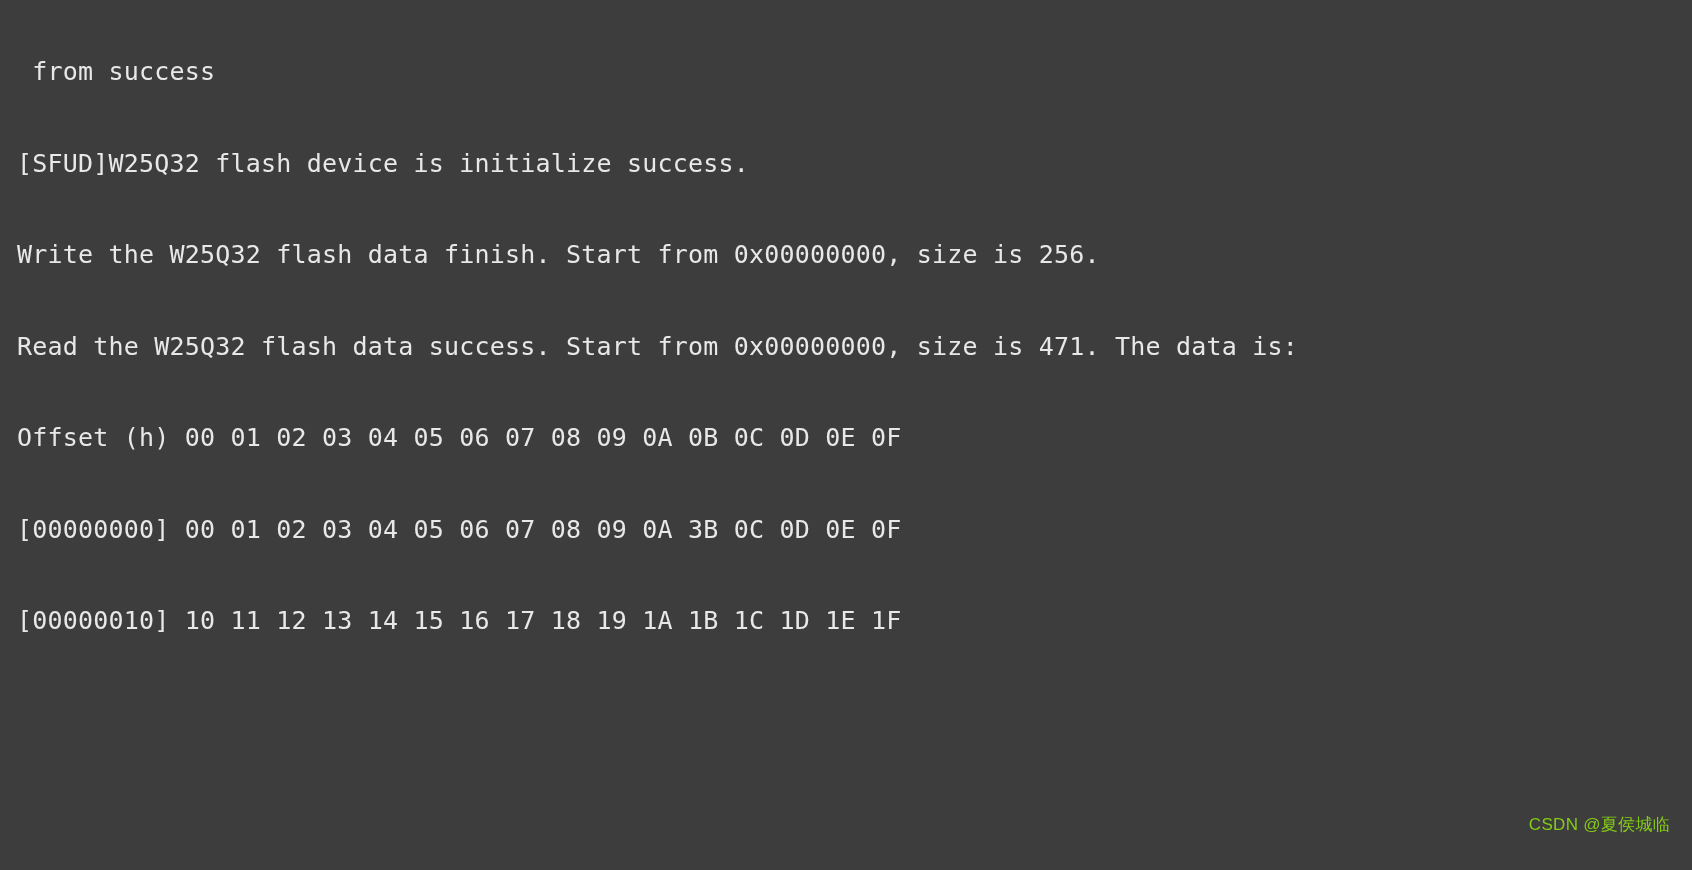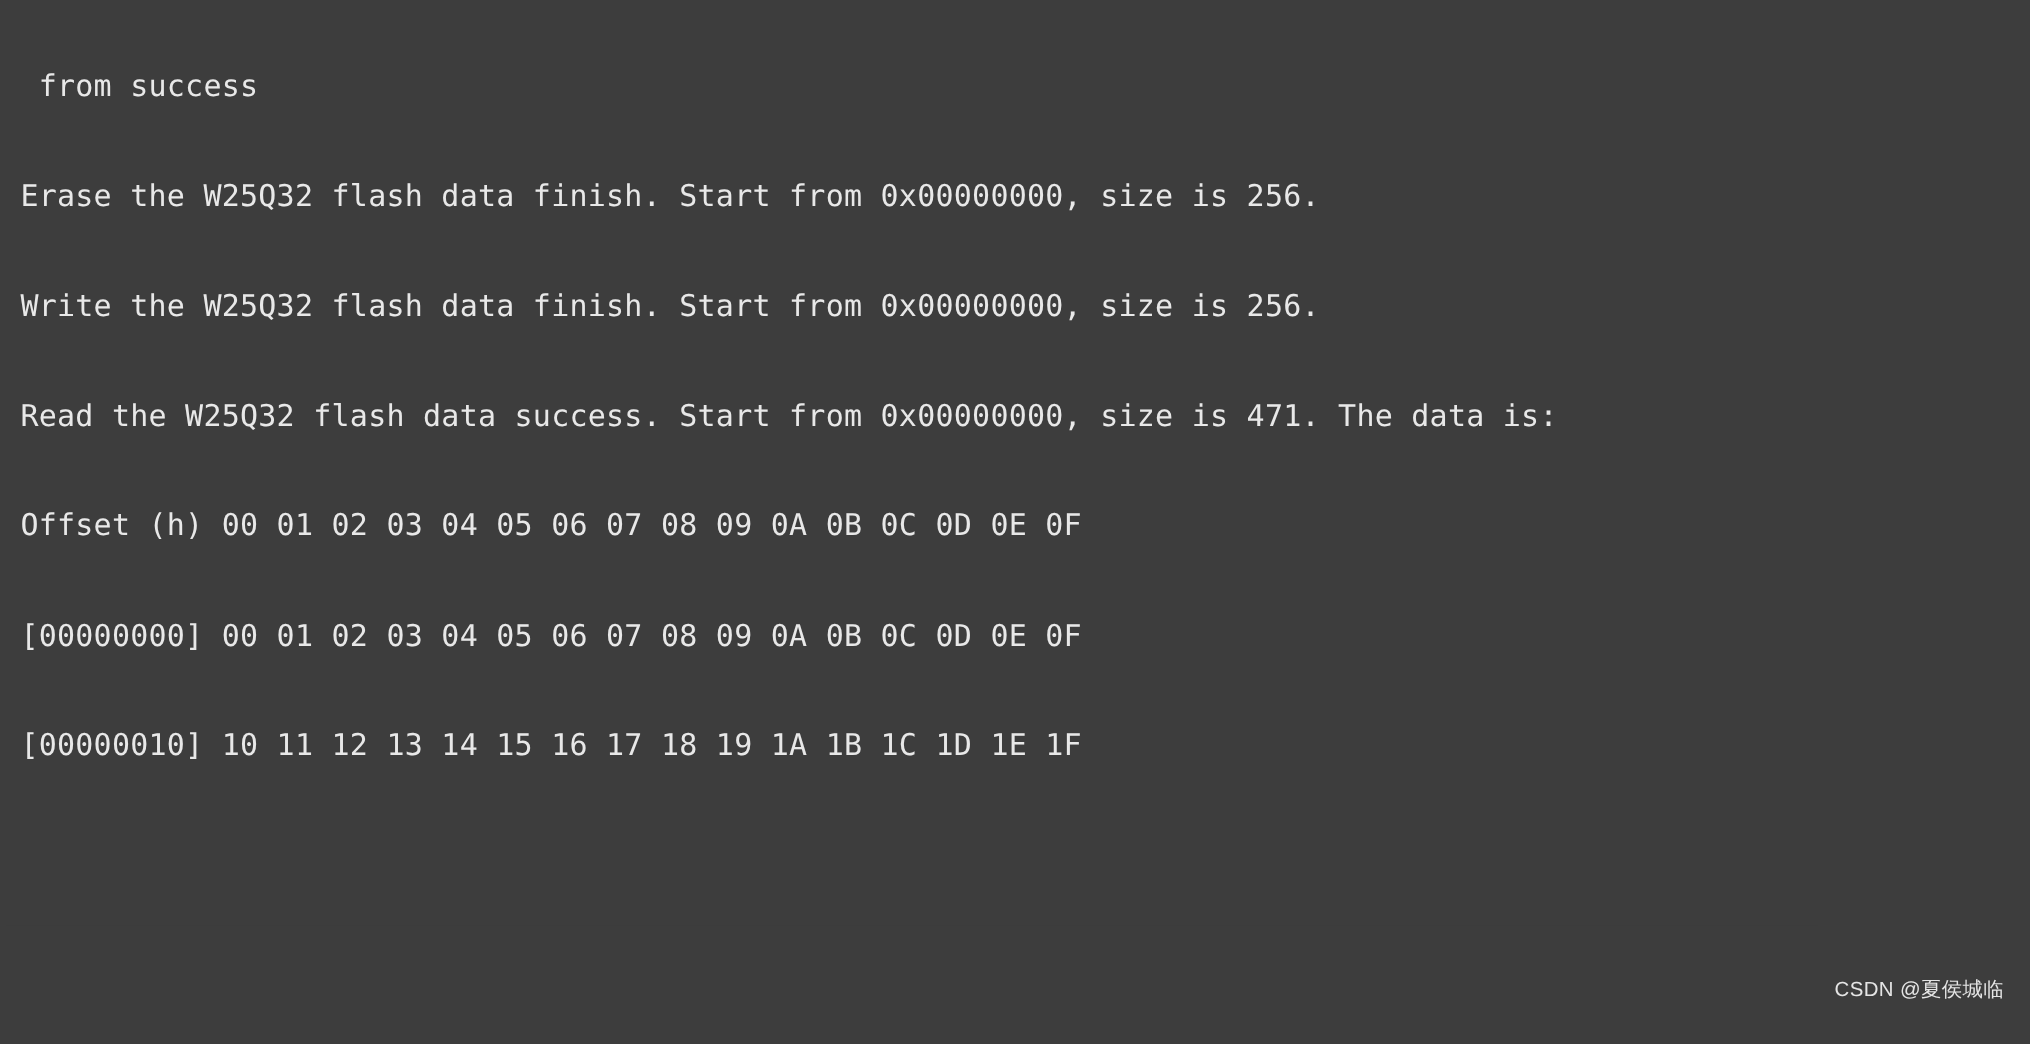--- a/index.html
+++ b/index.html
@@ -24,39 +24,39 @@
     background:#3d3d3d;
     padding:10px 12px 8px 12px;
     box-sizing:border-box;
     letter-spacing:0.2px;
   }
   .terminal .line{}
   .watermark{
     position:absolute;
     right:22px;
     bottom:30px;
-    color:#e5e5e5;
+    color:#84cc16;
     font-family:"PingFang SC","Microsoft YaHei","Helvetica Neue",Arial,sans-serif;
     font-size:17px;
     letter-spacing:0.3px;
     white-space:nowrap;
   }
 </style>
 </head>
 <body>
 
 
 
 <div class="terminal">
   <div class="line"> from success</div>
-  <div class="line">Erase the W25Q32 flash data finish. Start from 0x00000000, size is 256.</div>
+  <div class="line">[SFUD]W25Q32 flash device is initialize success.</div>
   <div class="line">Write the W25Q32 flash data finish. Start from 0x00000000, size is 256.</div>
   <div class="line">Read the W25Q32 flash data success. Start from 0x00000000, size is 471. The data is:</div>
   <div class="line">Offset (h) 00 01 02 03 04 05 06 07 08 09 0A 0B 0C 0D 0E 0F</div>
-  <div class="line">[00000000] 00 01 02 03 04 05 06 07 08 09 0A 0B 0C 0D 0E 0F</div>
+  <div class="line">[00000000] 00 01 02 03 04 05 06 07 08 09 0A 3B 0C 0D 0E 0F</div>
   <div class="line">[00000010] 10 11 12 13 14 15 16 17 18 19 1A 1B 1C 1D 1E 1F</div>
   
   
   
   
   
   
   
   
   

